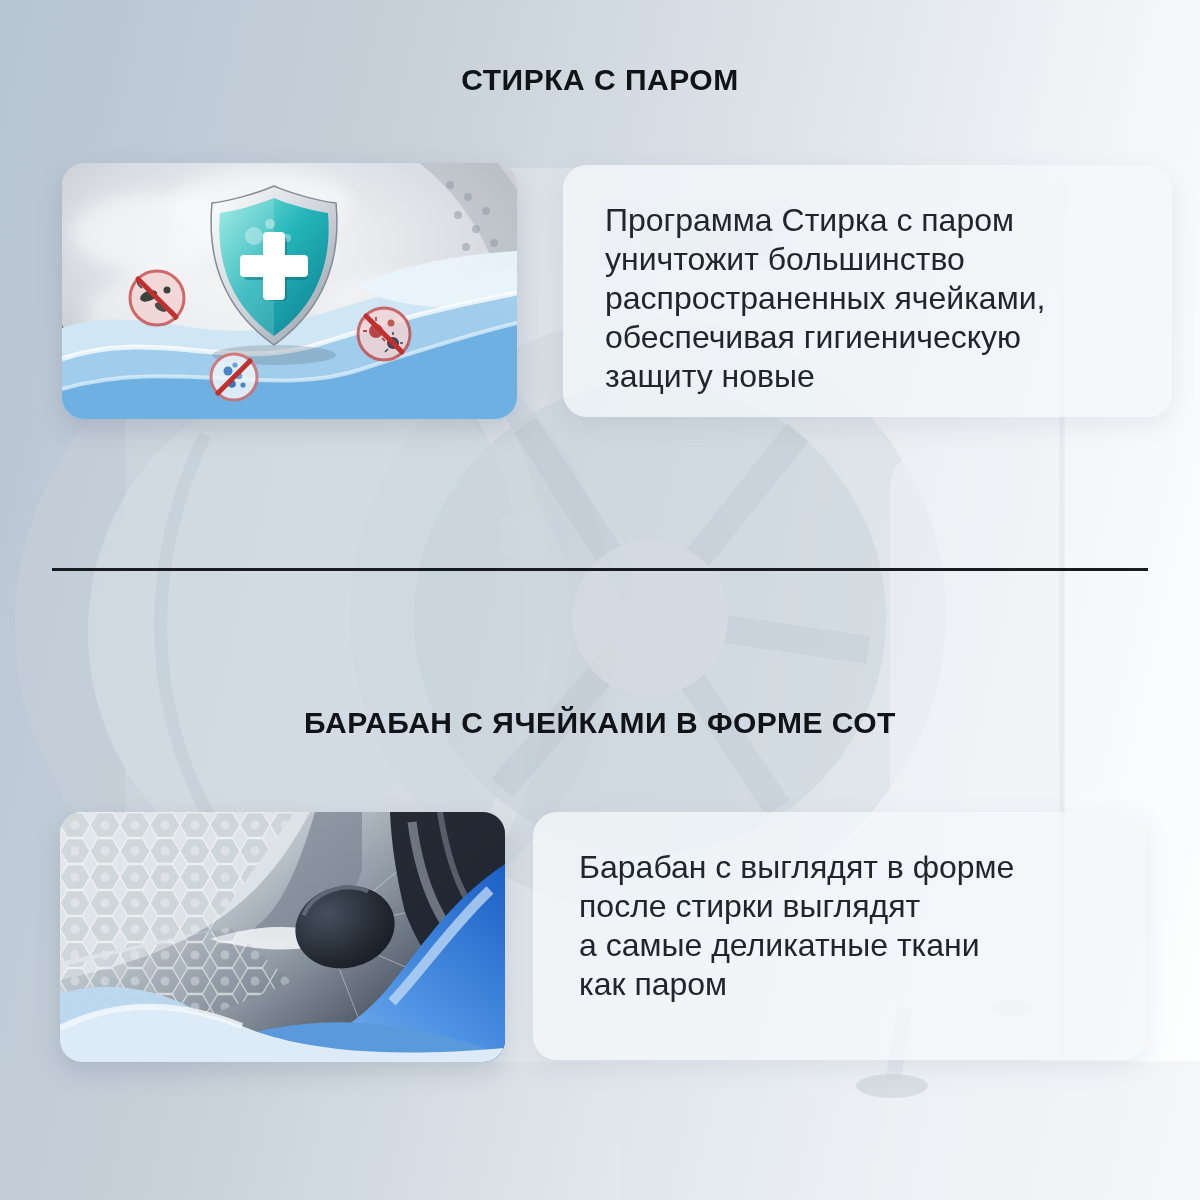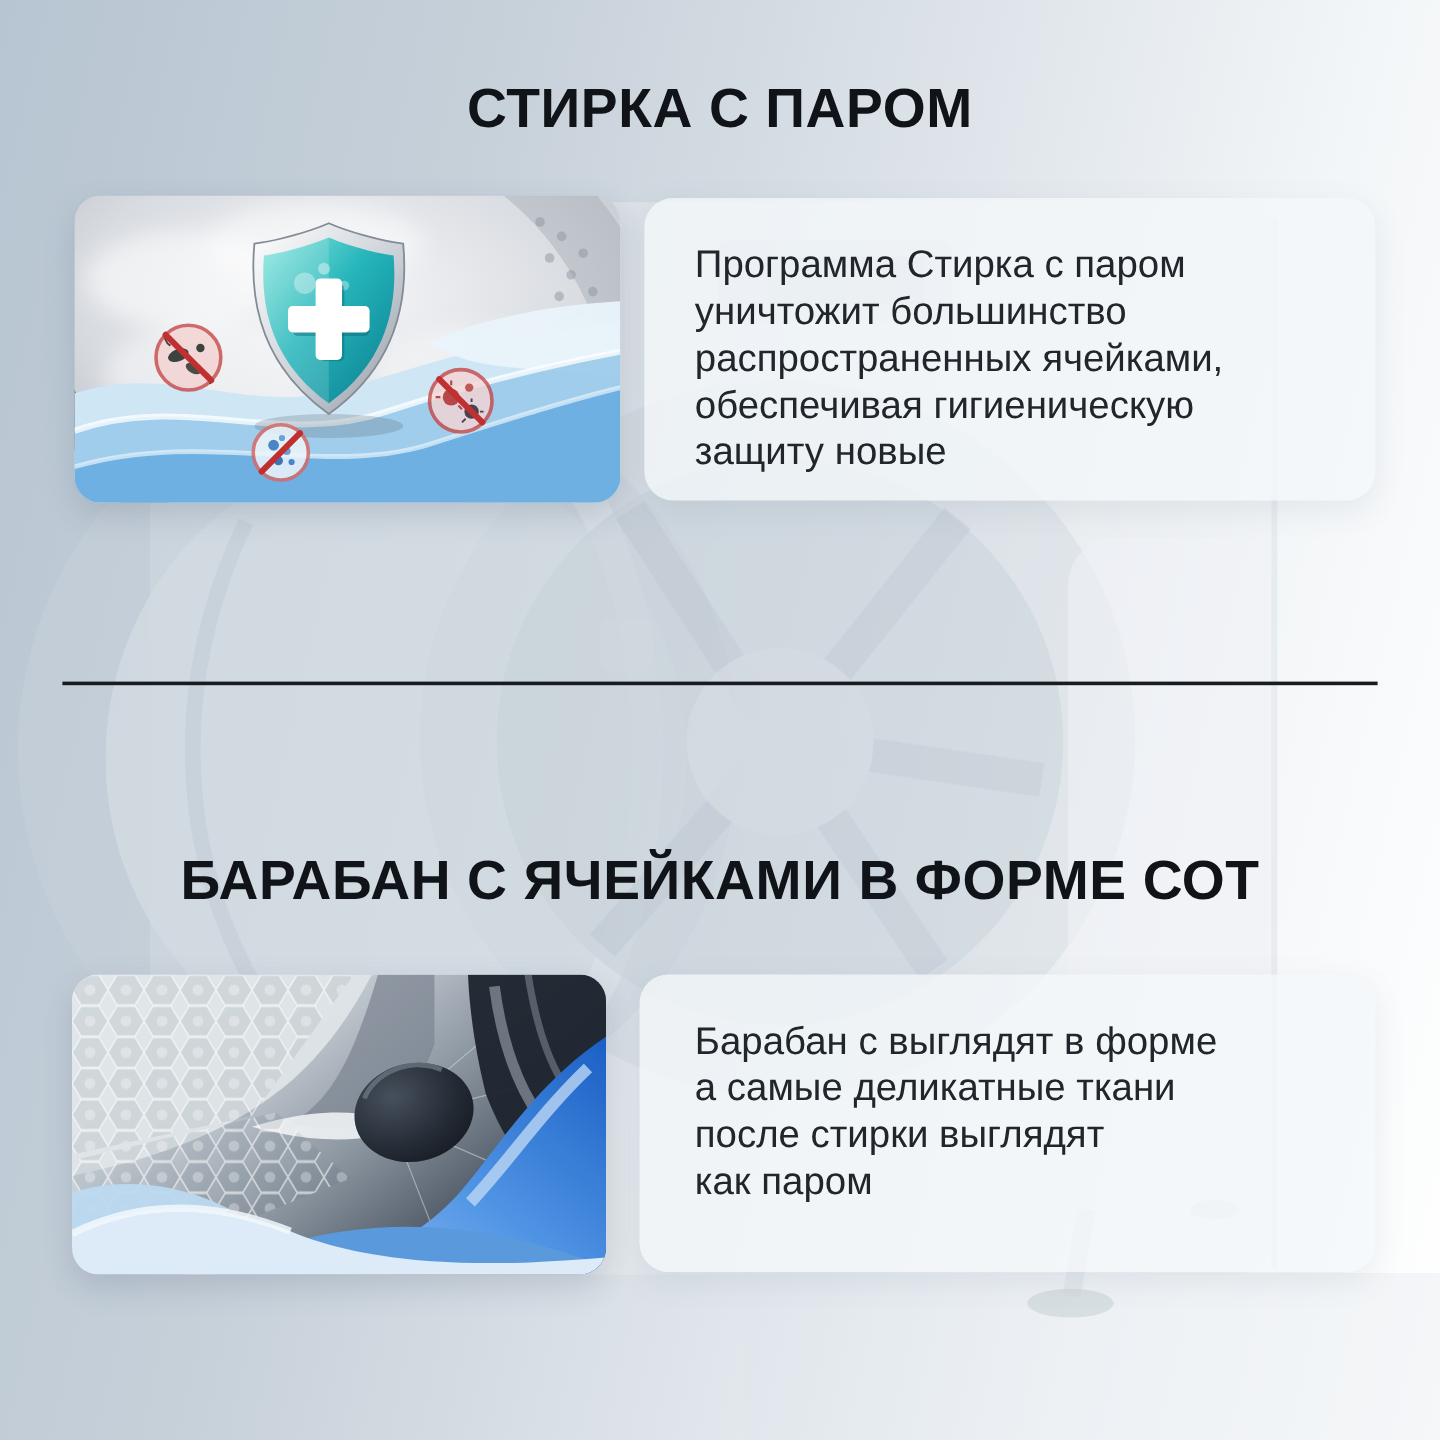--- a/index.html
+++ b/index.html
@@ -4,38 +4,38 @@
 <style>
   html,body{margin:0;padding:0;background:#dfe5ea;}
   #canvas{
     position:relative;width:1200px;height:1200px;overflow:hidden;
     font-family:"Liberation Sans",sans-serif;
     background:linear-gradient(103deg,#b7c5d2 0%,#c6d0d9 28%,#dde3e9 55%,#f3f6f8 78%,#ffffff 100%);
   }
   .bg-photo{position:absolute;left:0;top:0;width:1200px;height:1200px;}
   .heading{
     position:absolute;left:0;width:1200px;text-align:center;
-    font-weight:bold;font-size:46px;letter-spacing:.5px;color:#101317;
+    font-weight:bold;font-size:30px;letter-spacing:.5px;color:#101317;
   }
   .heading-1{top:63px;}
   .heading-2{top:706px;}
   .img-card{
     position:absolute;border-radius:22px;overflow:hidden;
     box-shadow:0 10px 26px rgba(60,80,105,.18);
   }
   .img-card svg{display:block;}
   .img-card-1{left:62px;top:163px;width:455px;height:256px;}
   .img-card-2{left:60px;top:812px;width:445px;height:250px;}
   .txt-card{
     position:absolute;border-radius:24px;
     background:rgba(244,247,250,.78);
     box-shadow:0 8px 26px rgba(80,100,125,.10);
     box-sizing:border-box;
   }
-  .txt-card-1{left:537px;top:165px;width:609px;height:252px;padding:36px 24px 0 42px;}
+  .txt-card-1{left:563px;top:165px;width:609px;height:252px;padding:36px 24px 0 42px;}
   .txt-card-2{left:533px;top:812px;width:613px;height:248px;padding:36px 24px 0 46px;}
   .txt-line{display:block;font-size:32px;line-height:39px;color:#21262c;}
   .divider{position:absolute;left:52px;top:568px;width:1096px;height:3px;background:#181c21;}
 </style>
 </head>
 <body>
 
 <div id="canvas">
 
   <svg class="bg-photo" viewBox="0 0 1200 1200" aria-hidden="true">
@@ -240,18 +240,18 @@
       <path d="M 445,52 C 388,90 358,140 328,176 C 298,212 258,236 205,246 L 445,250 Z" fill="url(#blueRibbon)"></path>
       <path d="M 430,78 C 392,114 362,158 332,190" stroke="#bcd7f4" stroke-width="10" fill="none" opacity="0.8"></path>
       <path d="M 120,250 C 180,214 262,204 332,214 C 382,221 420,234 445,244 L 445,250 Z" fill="#5a9adc"></path>
       <path d="M 0,216 C 60,186 122,190 182,214 C 244,240 330,246 445,236 L 445,250 L 0,250 Z" fill="#dcebf7"></path>
       <path d="M 0,216 C 60,186 122,190 182,214" stroke="#f2f8fc" stroke-width="6" fill="none" opacity="0.85"></path>
     </svg>
   </div>
 
   <div class="txt-card txt-card-2">
     <span class="txt-line">Барабан с выглядят в форме</span>
+    <span class="txt-line">после стирки выглядят</span>
     <span class="txt-line">а самые деликатные ткани</span>
-    <span class="txt-line">после стирки выглядят</span>
     <span class="txt-line">как паром</span>
   </div>
 
 </div>
 
 </body></html>

